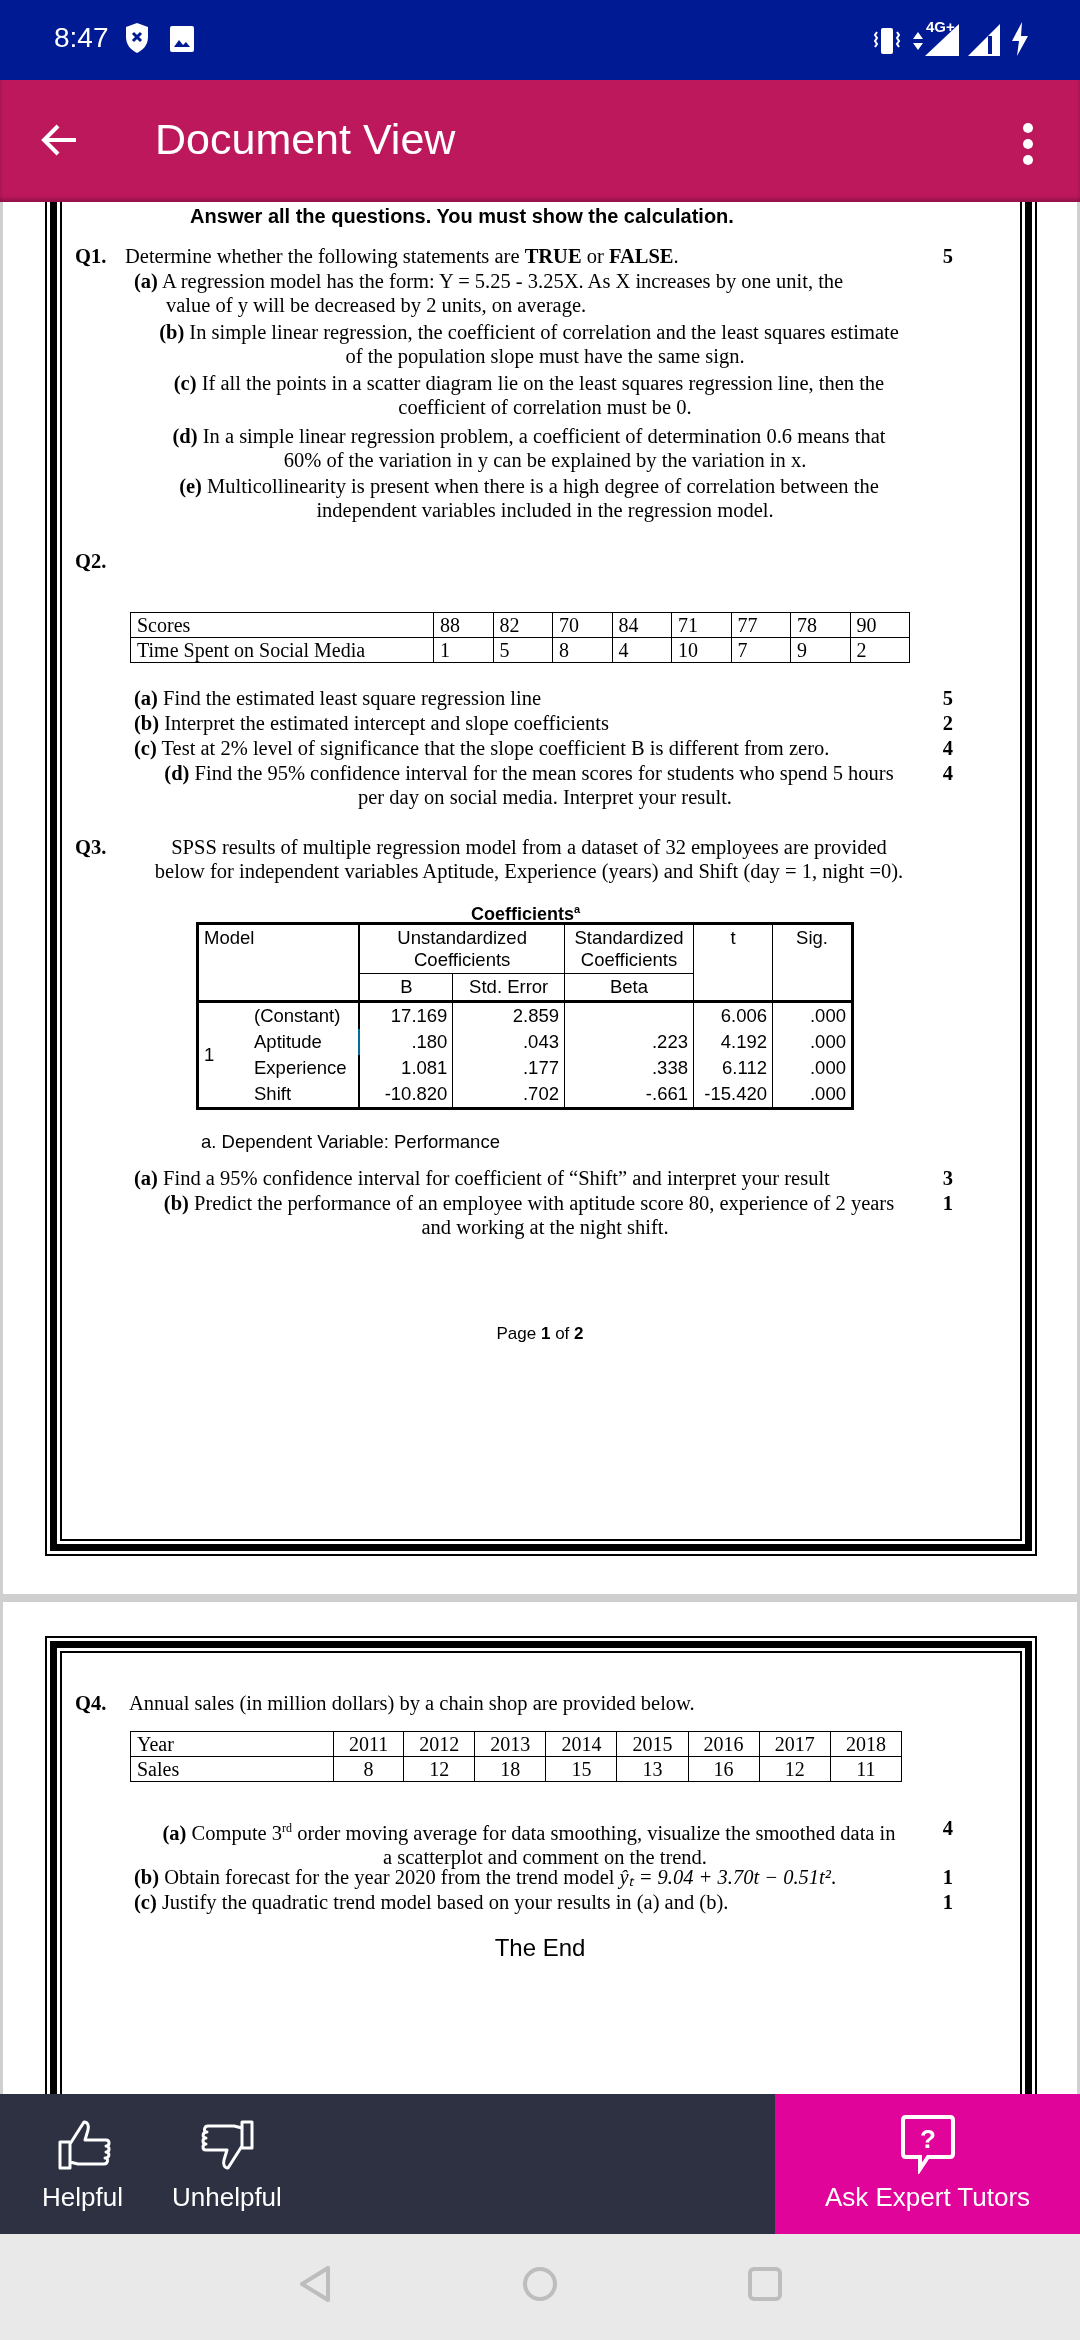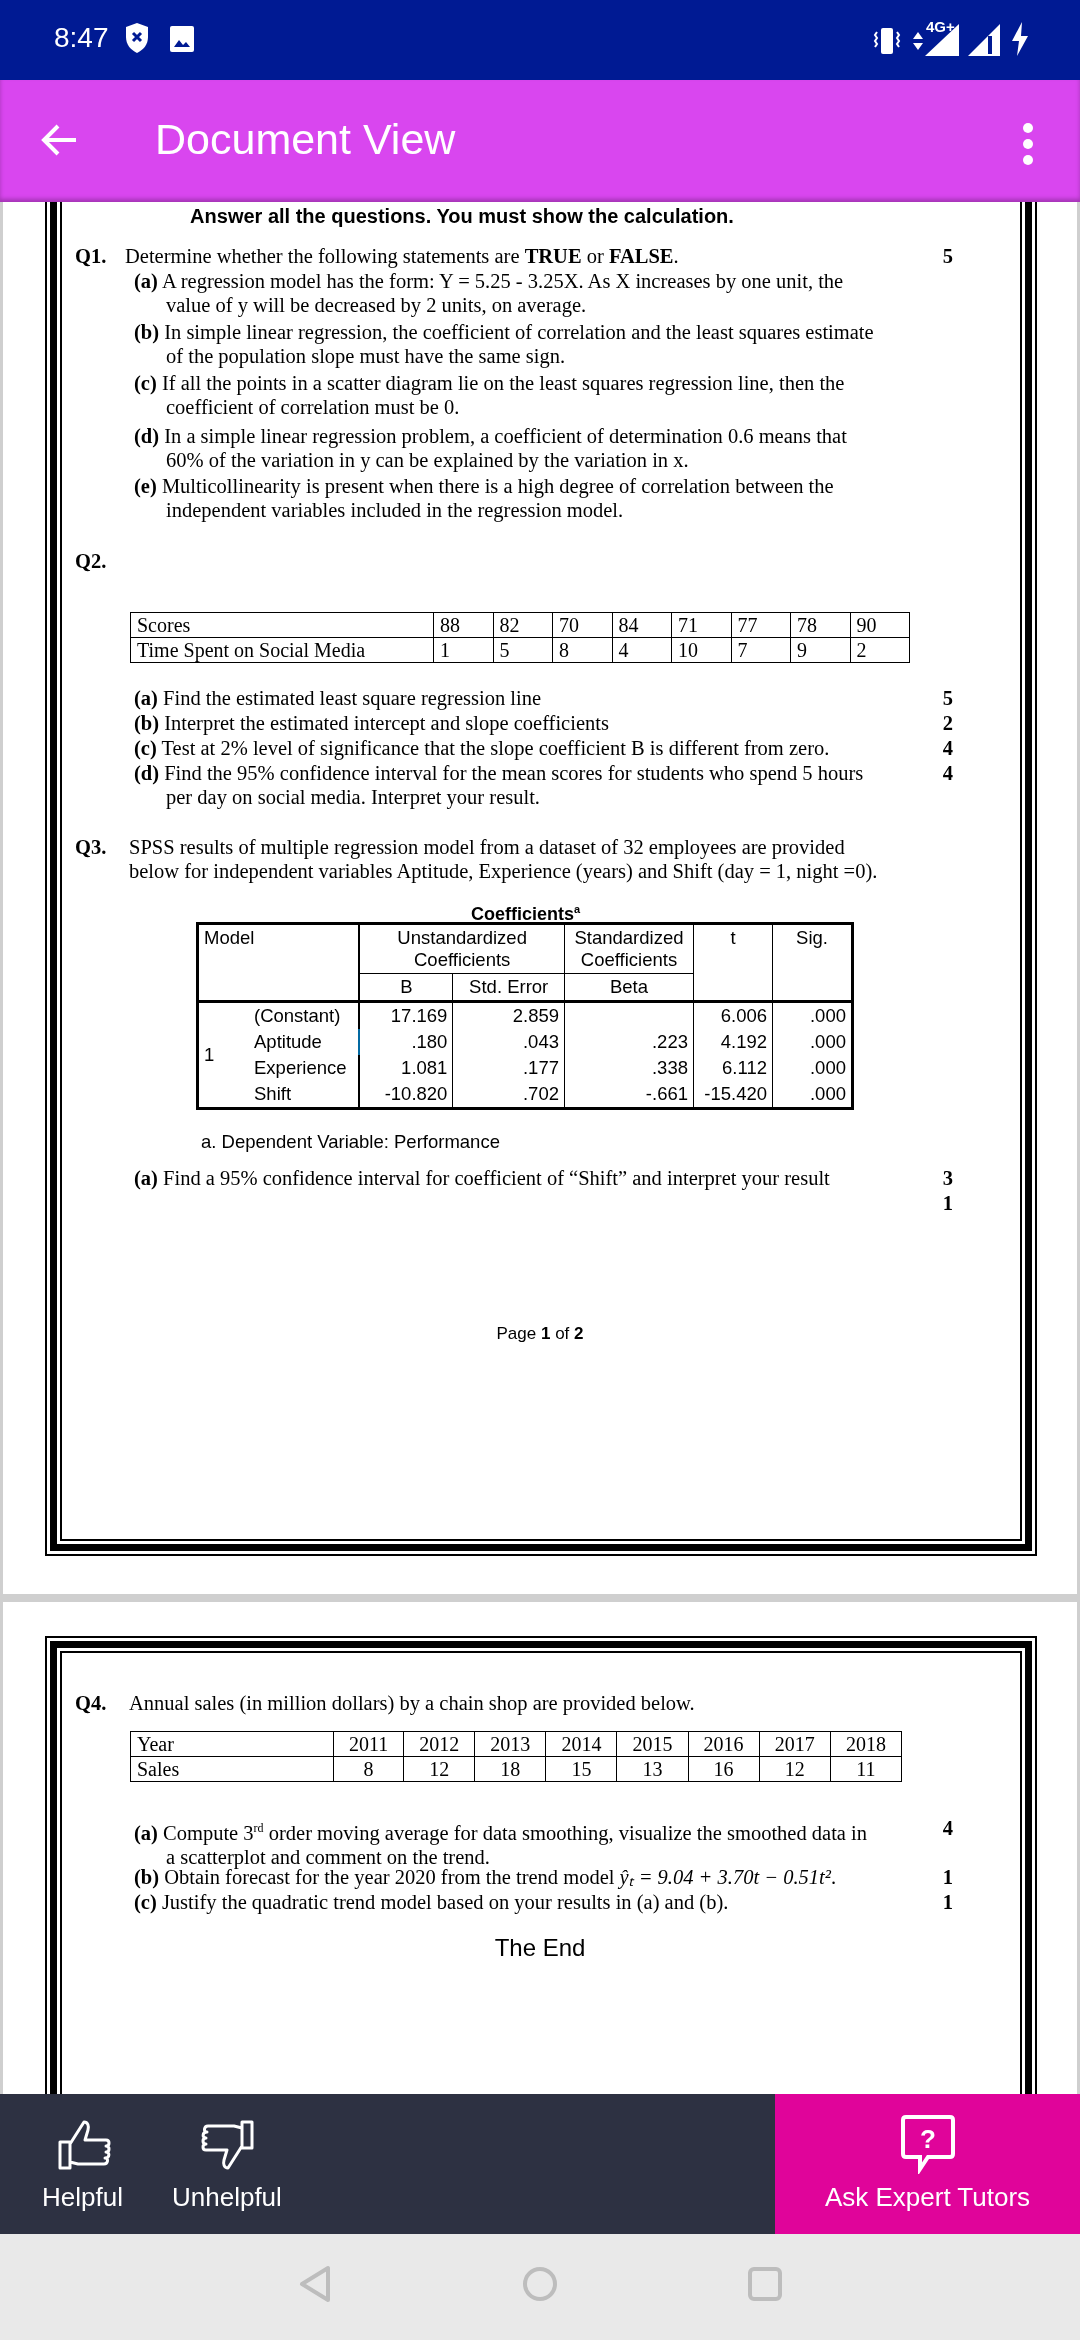--- a/index.html
+++ b/index.html
@@ -2,34 +2,34 @@
 <html><head>
 <meta charset="utf-8">
 <style>
   html, body { margin:0; padding:0; }
   body { width:1080px; height:2340px; position:relative; overflow:hidden; background:#e9e9e9; font-family:"Liberation Serif", serif; color:#000; }
   .abs { position:absolute; }
 
   
   #statusbar { left:0; top:0; width:1080px; height:80px; background:#001a93; color:#fff; font-family:"Liberation Sans", sans-serif; }
   #statusbar .time { position:absolute; left:54px; top:22px; font-size:28px; }
-  #appbar { left:0; top:80px; width:1080px; height:122px; background:#d946ef; color:#fff; font-family:"Liberation Sans", sans-serif; box-shadow:0 -3px 4px rgba(0,0,0,0.25) inset; }
+  #appbar { left:0; top:80px; width:1080px; height:122px; background:#be185d; color:#fff; font-family:"Liberation Sans", sans-serif; box-shadow:0 -3px 4px rgba(0,0,0,0.25) inset; }
   #appbar .title { position:absolute; left:155px; top:35px; font-size:43px; }
 
   
   #viewer { left:0; top:202px; width:1080px; height:1892px; background:#cfcfcf; overflow:hidden; }
   .page { position:absolute; left:3px; width:1074px; background:#fff; }
   .frame { position:absolute; border:2px solid #000; }
   .frame .mid { position:absolute; left:3px; top:3px; right:3px; bottom:3px; border:7px solid #000; }
   .frame .inner { position:absolute; left:13px; top:13px; right:13px; bottom:13px; border:2px solid #000; }
 
   .doc { position:absolute; font-size:20.5px; line-height:24px; }
   .qnum { position:absolute; font-weight:bold; }
   .marks { position:absolute; font-weight:bold; text-align:right; width:30px; }
-  .item { position:absolute; }
+  .item { position:absolute;text-align:center; }
   .item b { font-weight:bold; }
   .header-line { position:absolute; font-family:"Liberation Sans", sans-serif; font-weight:bold; font-size:20px; }
 
   table.data { position:absolute; border-collapse:collapse; font-family:"Liberation Serif", serif; font-size:20px; }
   table.data td { border:1.5px solid #000; padding:0 6px; height:24px; line-height:22px; }
 
   table.spss { position:absolute; border-collapse:collapse; font-family:"Liberation Sans", sans-serif; font-size:18.5px; background:#fff; }
   table.spss td { padding:2px 5px; line-height:22px; }
 
   
@@ -192,20 +192,21 @@
           <td style="text-align:right;border-right:1px solid #000">-.661</td>
           <td style="text-align:right;border-right:1px solid #000">-15.420</td>
           <td style="text-align:right">.000</td>
         </tr>
       </tbody>
         </table>
       <div class="abs" style="left:198px;top:968px;font-family:'Liberation Sans',sans-serif;font-size:18.5px">a. Dependent Variable: Performance</div>
 
       <div class="item" style="left:131px;top:1004px"><b>(a)</b> <span>Find a 95% confidence interval for coefficient of “Shift” and interpret your result</span></div>
       <div class="marks" style="left:920px;top:1004px">3</div>
+      <div class="item" style="left:131px;top:1029px;width:790px"><b>(b)</b> <span>Predict the performance of an employee with aptitude score 80, experience of 2 years</span><br><span style="padding-left:32px">and working at the night shift.</span></div>
       <div class="marks" style="left:920px;top:1029px">1</div>
 
       <div class="abs" style="left:0;width:1074px;top:1160px;text-align:center;font-family:'Liberation Sans',sans-serif;font-size:17px"><span>Page </span><b>1</b><span> of </span><b>2</b></div>
     </div>
   </div>
 
   <div class="page" style="top:1400px;height:520px">
     <div class="frame" style="left:42px;top:34px;width:988px;height:600px">
       <div class="mid"></div>
         <div class="inner"></div>

